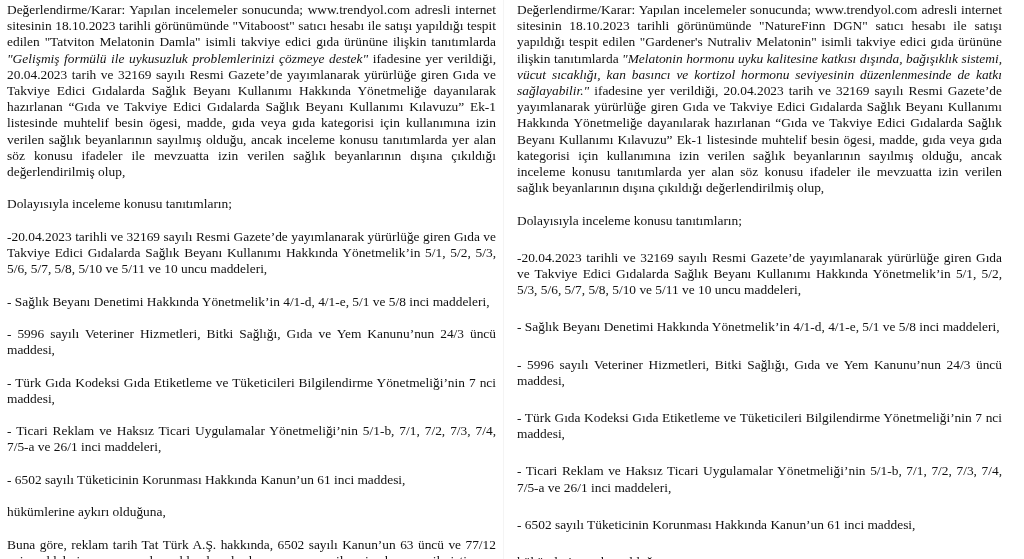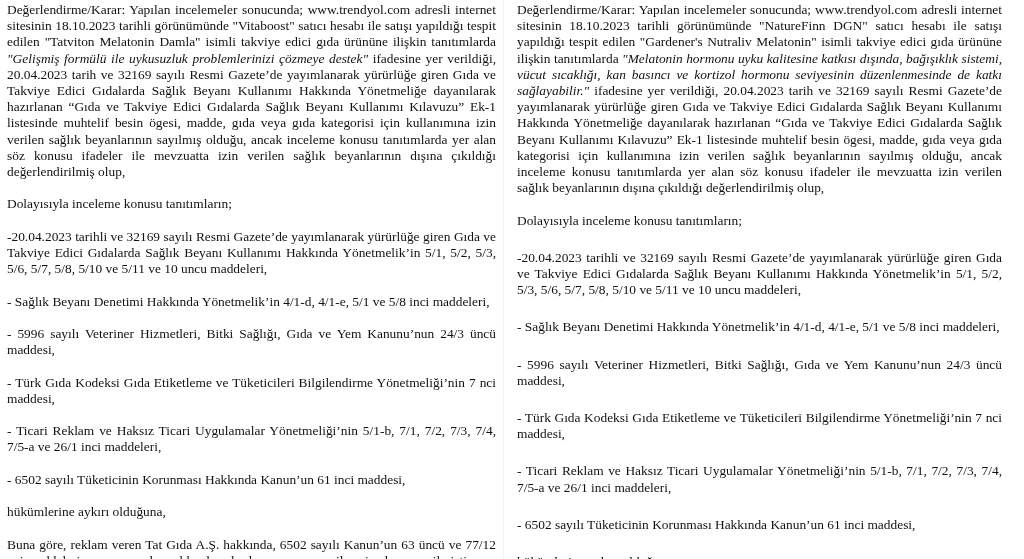--- a/index.html
+++ b/index.html
@@ -59,21 +59,21 @@
 
   <p>-20.04.2023 tarihli ve 32169 sayılı Resmi Gazete’de yayımlanarak yürürlüğe giren Gıda ve Takviye Edici Gıdalarda Sağlık Beyanı Kullanımı Hakkında Yönetmelik’in 5/1, 5/2, 5/3, 5/6, 5/7, 5/8, 5/10 ve 5/11 ve 10 uncu maddeleri,</p>
   <p>- Sağlık Beyanı Denetimi Hakkında Yönetmelik’in 4/1-d, 4/1-e, 5/1 ve 5/8 inci maddeleri,</p>
   <p>- 5996 sayılı Veteriner Hizmetleri, Bitki Sağlığı, Gıda ve Yem Kanunu’nun 24/3 üncü maddesi,</p>
   <p>- Türk Gıda Kodeksi Gıda Etiketleme ve Tüketicileri Bilgilendirme Yönetmeliği’nin 7 nci maddesi,</p>
   <p>- Ticari Reklam ve Haksız Ticari Uygulamalar Yönetmeliği’nin 5/1-b, 7/1, 7/2, 7/3, 7/4, 7/5-a ve 26/1 inci maddeleri,</p>
   <p>- 6502 sayılı Tüketicinin Korunması Hakkında Kanun’un 61 inci maddesi,</p>
 
   <p>hükümlerine aykırı olduğuna,</p>
 
-  <p><span>Buna göre, reklam veren </span><b>Tat Gıda A.Ş.</b><span> hakkında, 6502 sayılı Kanun’un 63 üncü ve 77/12 nci maddeleri uyarınca </span><b>anılan reklamları durdurma cezası</b><span> verilmesine karar verilmiştir.</span></p>
+  <p><span>Buna göre, reklam tarih </span><b>Tat Türk A.Ş.</b><span> hakkında, 6502 sayılı Kanun’un 63 üncü ve 77/12 nci maddeleri uyarınca </span><b>anılan reklamları durdurma cezası</b><span> verilmesine karar verilmiştir.</span></p>
 </div>
 
 <div class="col col-right">
   <p class="first"><b>Değerlendirme/Karar:</b><span> Yapılan incelemeler sonucunda; www.trendyol.com adresli internet sitesinin 18.10.2023 tarihli görünümünde "NatureFinn DGN" satıcı hesabı ile satışı yapıldığı tespit edilen "Gardener's Nutraliv Melatonin" isimli takviye edici gıda ürününe ilişkin tanıtımlarda </span><i>"Melatonin hormonu uyku kalitesine katkısı dışında, bağışıklık sistemi, vücut sıcaklığı, kan basıncı ve kortizol hormonu seviyesinin düzenlenmesinde de katkı sağlayabilir."</i><span> ifadesine yer verildiği, 20.04.2023 tarih ve 32169 sayılı Resmi Gazete’de yayımlanarak yürürlüğe giren Gıda ve Takviye Edici Gıdalarda Sağlık Beyanı Kullanımı Hakkında Yönetmeliğe dayanılarak hazırlanan “Gıda ve Takviye Edici Gıdalarda Sağlık Beyanı Kullanımı Kılavuzu” Ek-1 listesinde muhtelif besin ögesi, madde, gıda veya gıda kategorisi için kullanımına izin verilen sağlık beyanlarının sayılmış olduğu, ancak inceleme konusu tanıtımlarda yer alan söz konusu ifadeler ile mevzuatta izin verilen sağlık beyanlarının dışına çıkıldığı değerlendirilmiş olup,</span></p>
 
   <p class="spaced">Dolayısıyla inceleme konusu tanıtımların;</p>
 
   <p class="spaced">-20.04.2023 tarihli ve 32169 sayılı Resmi Gazete’de yayımlanarak yürürlüğe giren Gıda ve Takviye Edici Gıdalarda Sağlık Beyanı Kullanımı Hakkında Yönetmelik’in 5/1, 5/2, 5/3, 5/6, 5/7, 5/8, 5/10 ve 5/11 ve 10 uncu maddeleri,</p>
   <p class="spaced">- Sağlık Beyanı Denetimi Hakkında Yönetmelik’in 4/1-d, 4/1-e, 5/1 ve 5/8 inci maddeleri,</p>
   <p class="spaced">- 5996 sayılı Veteriner Hizmetleri, Bitki Sağlığı, Gıda ve Yem Kanunu’nun 24/3 üncü maddesi,</p>

